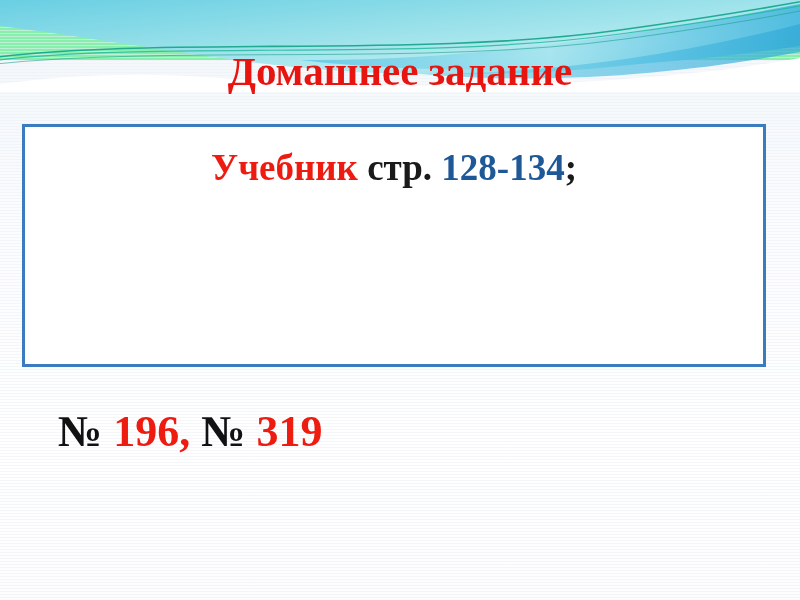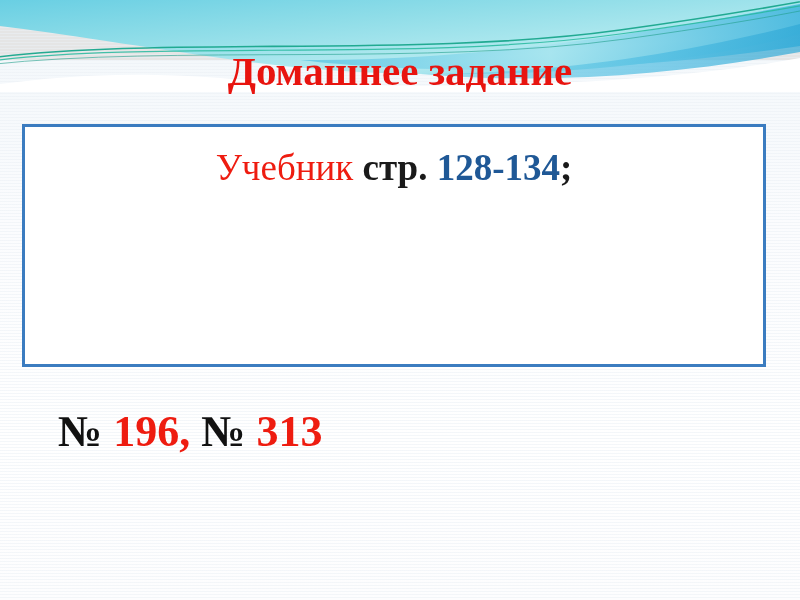--- a/index.html
+++ b/index.html
@@ -11,21 +11,21 @@
     height: 600px;
     overflow: hidden;
     background: #ffffff;
     font-family: "Liberation Serif", "DejaVu Serif", serif;
   }
 
   #slide {
     position: relative;
     width: 800px;
     height: 600px;
-    background: #e5e5e5;
+    background: #86efac;
     overflow: hidden;
   }
 
   
   .paper-texture {
     position: absolute;
     left: 0; top: 0;
     width: 800px; height: 600px;
     background-image: repeating-linear-gradient(
         to bottom,
@@ -86,21 +86,21 @@
     text-align: center;
   }
   .box-line {
     text-align: center;
     white-space: nowrap;
     line-height: 49px;
     font-size: 37px;
     color: #1a1a1a;
   }
 
-  .t-red-bold   { color: #ee1c10; font-weight: normal; }
+  .t-red-bold   { color: #ee1c10; font-weight: bold; }
   .t-black      { color: #1a1a1a; font-weight: bold; }
   .t-blue-bold  { color: #1f5896; font-weight: bold; }
   .t-blue-bi    { color: #1f5896; font-weight: bold; font-style: italic; }
   .t-black-bold { color: #111111; font-weight: bold; }
   .t-red        { color: #ee1c10; font-weight: bold; }
 
   
   .lower-block {
     position: absolute;
     left: 0;
@@ -180,18 +180,18 @@
 
 
 
     </div>
   </div>
 
   <div class="lower-block">
 
 
     <div class="numbers-line">
-      <span class="t-black-bold">№ </span><span class="t-red">196,</span><span class="t-black-bold"> № </span><span class="t-red">313</span>
+      <span class="t-black-bold">№ </span><span class="t-red">196,</span><span class="t-black-bold"> № </span><span class="t-red">319</span>
     </div>
 
   </div>
 
 </div>
 
 </body></html>

